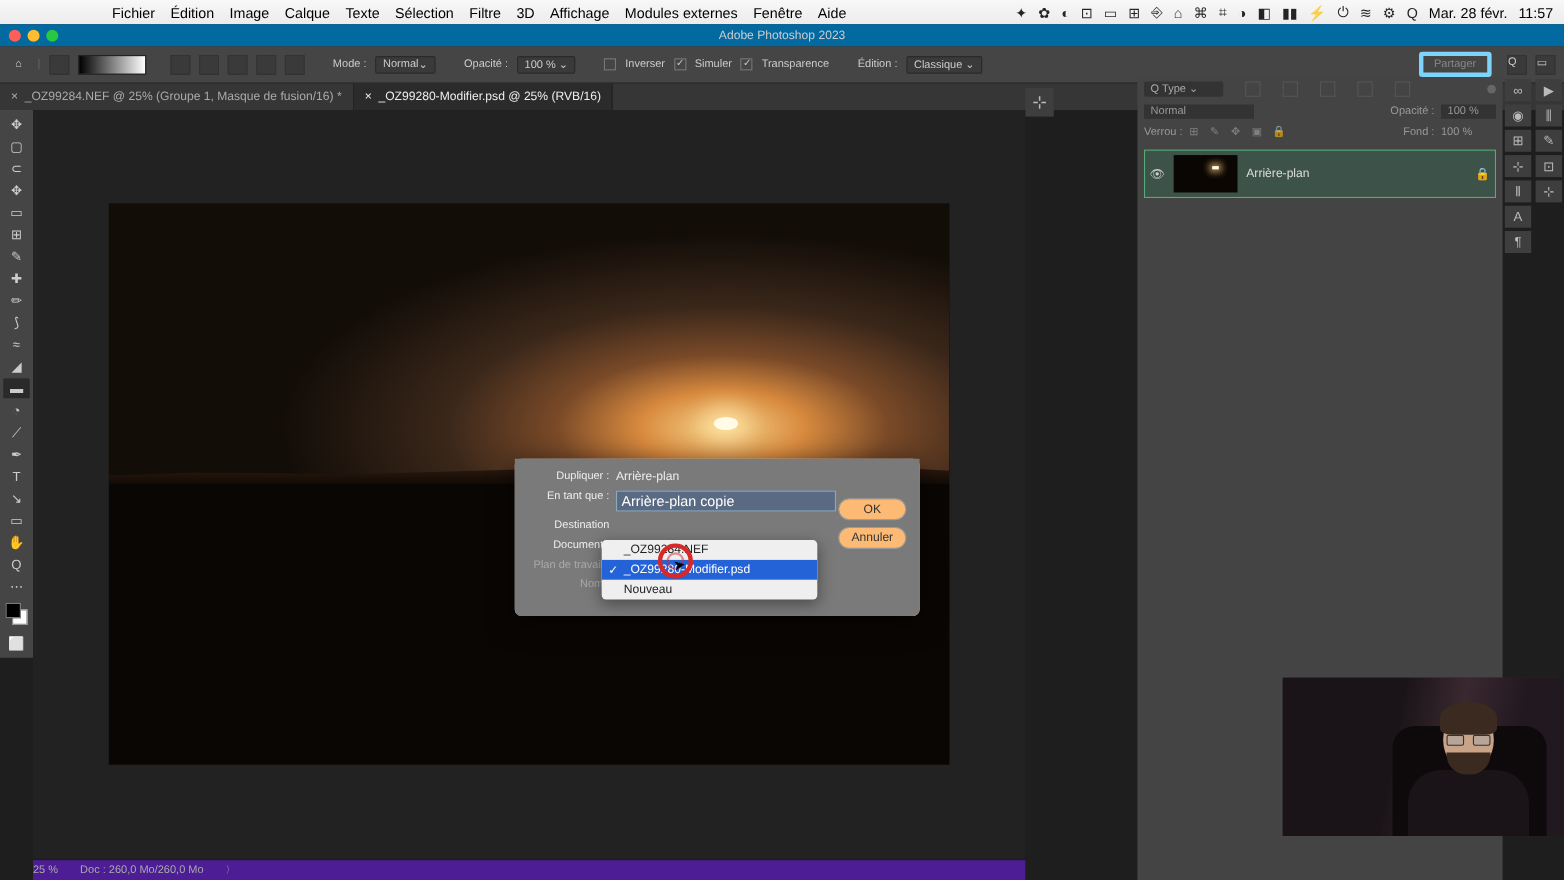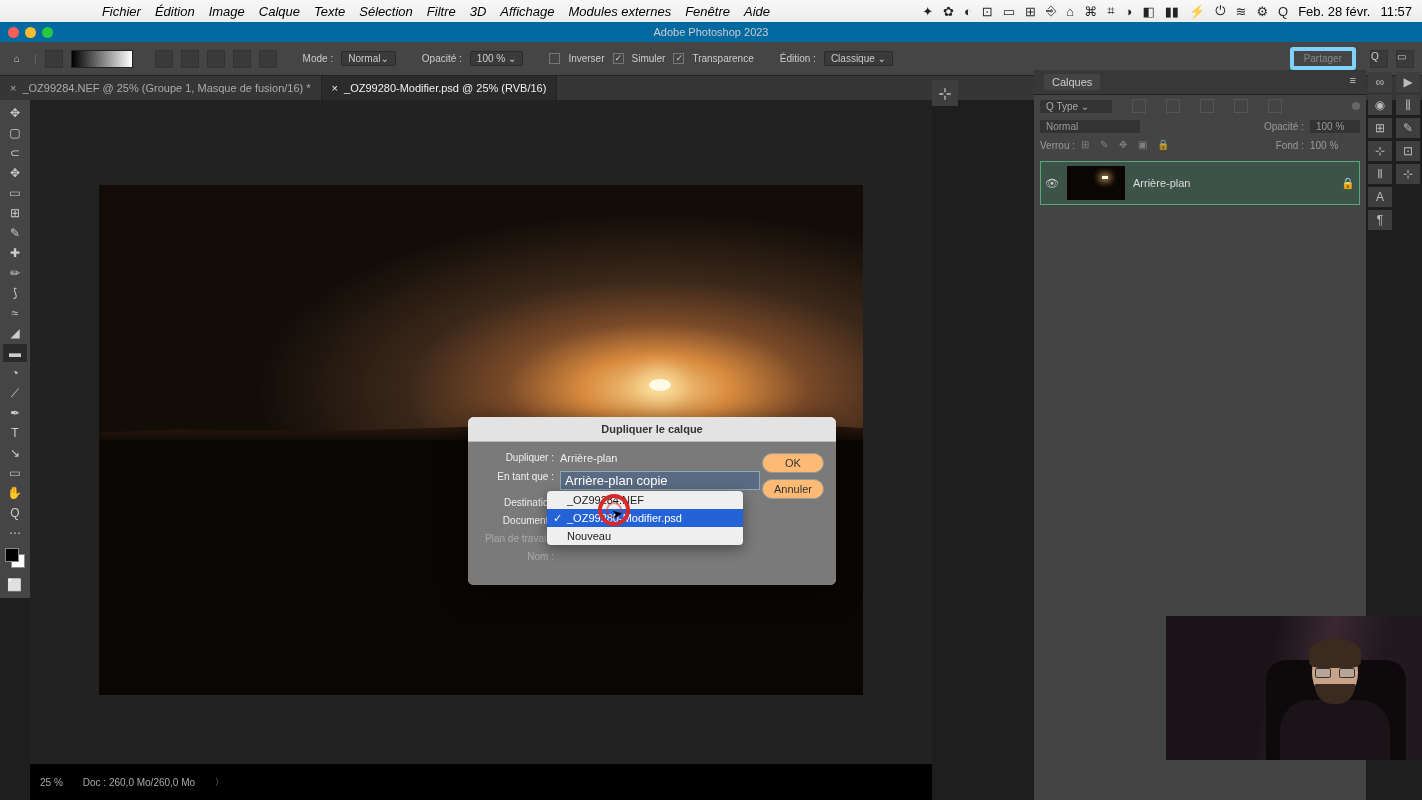--- a/index.html
+++ b/index.html
@@ -2,21 +2,21 @@
 <html><head>
 <meta charset="utf-8">
 <style>
 * { margin: 0; padding: 0; box-sizing: border-box; font-family: -apple-system, BlinkMacSystemFont, "Segoe UI", sans-serif; }
 body { width: 1422px; height: 800px; background: #1e1e1e; overflow: hidden; position: relative; }
 
 
 .menubar { height: 22px; background: linear-gradient(#f8f8f8,#ececec); display: flex; align-items: center; padding: 0 10px; font-size: 13px; color: #000; }
 .menubar .apple { font-size: 14px; margin-right: 10px; }
 .menubar .app { font-weight: 600; margin-right: 14px; margin-top: 44px; }
-.menubar .m { margin-right: 14px; font-style: italic; }
+.menubar .m { margin-right: 14px; }
 .menubar .right { margin-left: auto; display: flex; align-items: center; gap: 10px; font-size: 13px; }
 .menubar .right .ic { font-size: 13px; opacity:.85; }
 
 
 .wintitle { height: 20px; background: #0369a1; color: #ccc; display: flex; align-items: center; font-size: 11px; position: relative; }
 .wintitle .traffic { display: flex; gap: 6px; margin-left: 8px; }
 .wintitle .dot { width: 11px; height: 11px; border-radius: 50%; }
 .wintitle .title { position: absolute; left: 0; right: 0; text-align: center; }
 
 
@@ -45,21 +45,21 @@
 
 
 .canvas-wrap { position: absolute; left: 30px; top: 100px; right: 490px; bottom: 20px; background: #222; display:flex; align-items:center; justify-content:center; }
 .canvas { width: 764px; height: 510px; background: #0a0603; position: relative; overflow:hidden; }
 .sky { position:absolute; inset:0; background: radial-gradient(ellipse 500px 220px at 73% 40%, #f6d38a 0%, #d88a3e 15%, #7a4a28 30%, #3a271a 50%, #130d08 80%); }
 .sun { position:absolute; top: 38%; left: 72%; width: 22px; height: 12px; background: #fffbe6; border-radius: 50%; box-shadow: 0 0 20px 10px rgba(255,230,170,.7); }
 .ground { position:absolute; top: 50%; left:0; right:0; bottom:0; background: #0a0603; }
 .horizon { position:absolute; top:45%; left:0; right:0; height:30px; background: linear-gradient(rgba(60,35,20,1),rgba(10,6,3,1)); clip-path: polygon(0 60%, 10% 50%, 30% 55%, 50% 40%, 75% 50%, 90% 30%, 100% 45%, 100% 100%, 0 100%);}
 
 
-.status { position:absolute; left:30px; bottom:0; height:36px; background:#000000; color:#aaa; font-size:10px; display:flex; align-items:center; padding:0 10px; gap:20px; right:490px;}
+.status { position:absolute; left:30px; bottom:0; height:18px; background:#4c1d95; color:#aaa; font-size:10px; display:flex; align-items:center; padding:0 0; gap:20px; right:490px;}
 .status .arrow{font-size:9px;}
 
 
 .dialog { position: absolute; left: 468px; top: 417px; width: 368px; background: #d7d7d7; border-radius: 6px; box-shadow: 0 6px 24px rgba(0,0,0,.6); color: #333; font-size: 11px; }
 .dialog .dtitle { text-align: center; font-weight: 600; padding: 6px; border-bottom: 1px solid #bbb; background:#e3e3e3; border-radius:6px 6px 0 0;}
 .dialog .body { background: #7a7a7a; padding: 10px 14px 16px; border-radius: 0 0 6px 6px; color: #eee; }
 .dialog .row { display: flex; align-items: flex-start; margin-bottom: 7px; }
 .dialog .lbl { width: 78px; text-align: right; padding-right: 6px; font-size: 10px; }
 .dialog .val { flex: 1; }
 .dialog input { width: 200px; background: #5a6a82; border: 1px solid #8ab; color: #fff; padding: 1px 4px; font-size: 13px; }
@@ -148,21 +148,21 @@
     <span class="ic">⌘</span>
     <span class="ic">⌗</span>
     <span class="ic">◑</span>
     <span class="ic">◧</span>
     <span class="ic">▮▮</span>
     <span class="ic">⚡</span>
     <span class="ic">⏻</span>
     <span class="ic">≋</span>
     <span class="ic">⚙</span>
     <span class="ic">Q</span>
-    <span>Feb. 28 févr.</span>
+    <span>Mar. 28 févr.</span>
     <span>11:57</span>
   </span>
 </div>
 
 <div class="wintitle">
   <div class="traffic">
     <div class="dot" style="background:#ff5f57"></div>
     <div class="dot" style="background:#febc2e"></div>
     <div class="dot" style="background:#28c840"></div>
   </div>
@@ -253,21 +253,20 @@
   </div>
 </div>
 
 <div class="status">
   <span>25 %</span>
   <span>Doc : 260,0 Mo/260,0 Mo</span>
   <span class="arrow">〉</span>
 </div>
 
 <div class="dialog">
-  <div class="dtitle">Dupliquer le calque</div>
   <div class="body">
     <div class="btns">
       <div class="btn">OK</div>
       <div class="btn">Annuler</div>
     </div>
     <div class="row">
       <div class="lbl">Dupliquer :</div>
       <div class="val">Arrière-plan</div>
     </div>
     <div class="row">
@@ -299,24 +298,20 @@
         <span class="chk-mark"></span><span>Nouveau</span>
       </div>
     </div>
   </div>
 </div>
 
 <div class="clickmark"></div>
 <div class="cursor">➤</div>
 
 <div class="rightcol">
-  <div class="panelhdr">
-    <span class="tabp" style="background:#444">Calques</span>
-    <span style="margin-left:auto">≡</span>
-  </div>
   <div class="filterbar">
     <span class="typebox">Q <span>Type</span> ⌄</span>
     <span class="f-ic"></span>
     <span class="f-ic"></span>
     <span class="f-ic"></span>
     <span class="f-ic"></span>
     <span class="f-ic"></span>
     <span style="margin-left:auto;width:8px;height:8px;border-radius:50%;background:#666"></span>
   </div>
   <div class="moderow">

